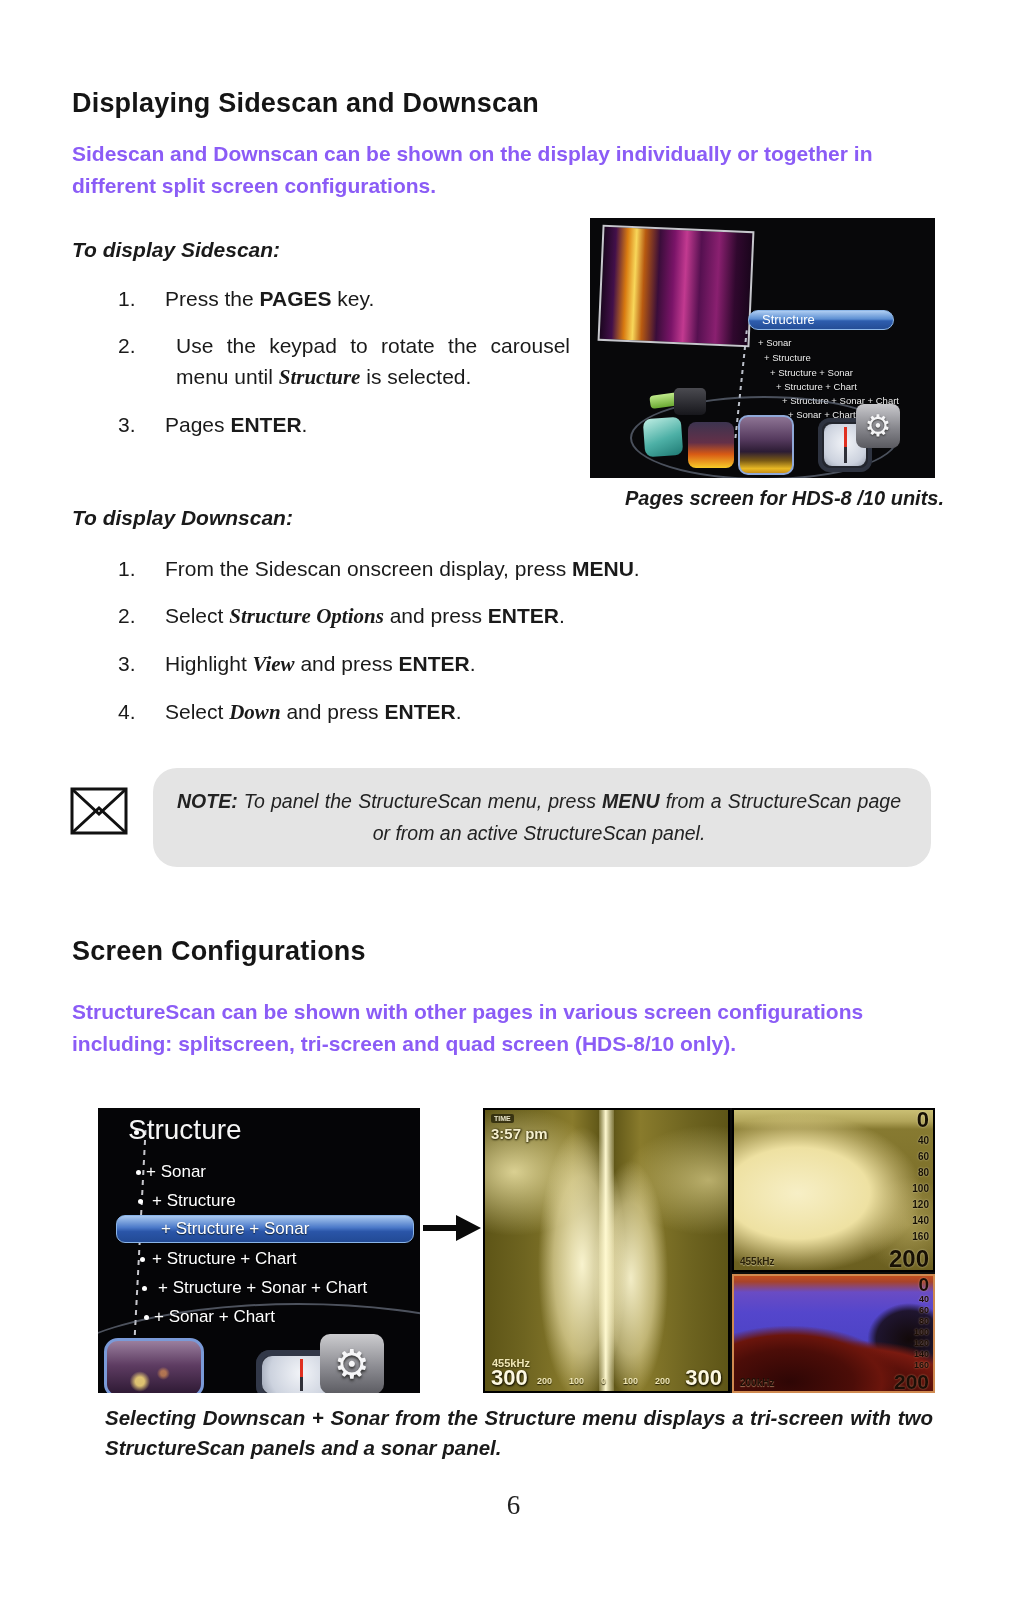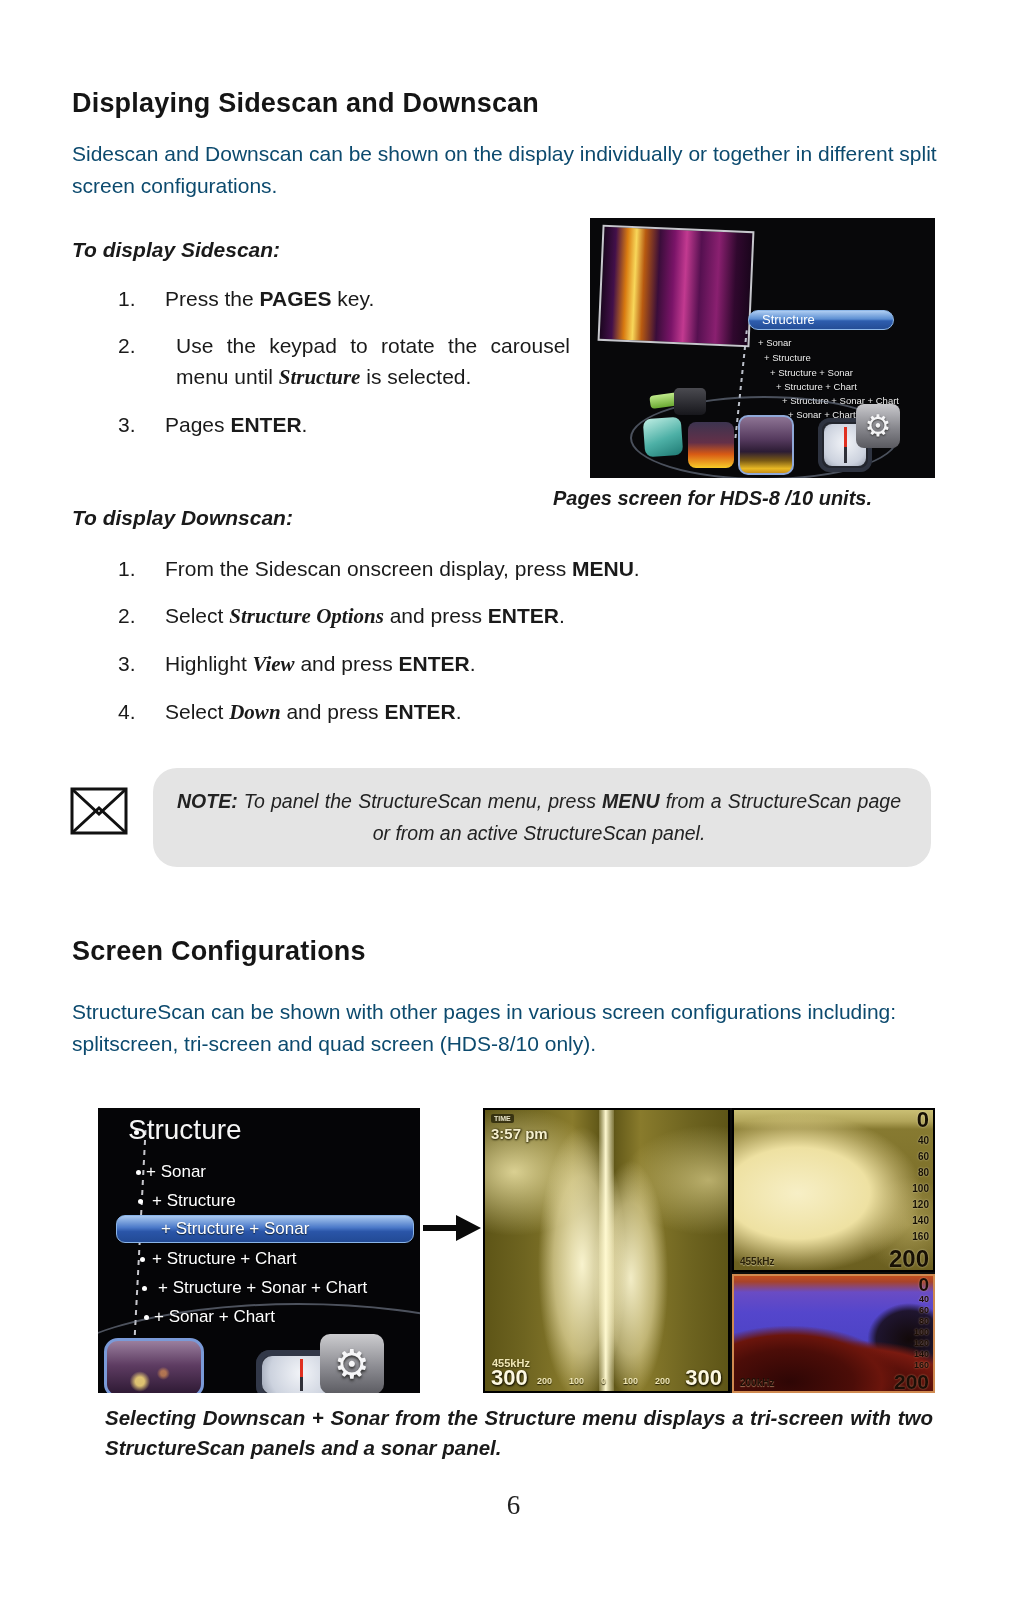--- a/index.html
+++ b/index.html
@@ -2,37 +2,37 @@
 <html><head>
 <meta charset="utf-8">
 <style>
   * { margin:0; padding:0; box-sizing:border-box; }
   html,body { background:#ffffff; }
   .page {
     position:relative; width:1027px; height:1600px; background:#ffffff;
     font-family:"Liberation Sans", "DejaVu Sans", sans-serif; color:#1a1a1a; overflow:hidden;
   }
   .h1 { position:absolute; left:72px; font-size:27px; font-weight:bold; color:#151515; letter-spacing:0.2px; }
-  .body-par { position:absolute; left:72px; font-size:21px; line-height:32px; color:#0c4a6e; }
+  .body-par { position:absolute; left:72px; font-size:21px; line-height:32px; color:#8b5cf6;font-weight:bold; }
   .subhead { position:absolute; left:72px; font-size:21px; font-weight:bold; font-style:italic; color:#1a1a1a; }
   .steps { position:absolute; }
   .step { display:flex; margin-bottom:16px; font-size:21px; line-height:31px; }
   .step-num { width:47px; flex:0 0 47px; }
   .step-text { flex:1; }
   .just { text-align:justify;margin-left:11px; }
   .b { font-weight:bold; font-style:normal; }
   .serif-bi { font-family:"Liberation Serif", serif; font-weight:bold; font-style:italic; }
   
   .note-box { position:absolute; left:153px; top:768px; width:778px; height:99px; background:#e4e4e4; border-radius:24px; }
   .note-text { padding:17px 30px 0 24px; font-size:19.5px; line-height:32px; font-style:italic; color:#222;
                text-align:justify; text-align-last:center; }
   .note-icon { position:absolute; left:70px; top:786px; }
   
   .fig-pages { position:absolute; left:590px; top:218px; width:345px; height:260px; background:#08080a; overflow:hidden; }
-  .caption1 { position:absolute; left:553px; top:487px; width:391px; text-align:left; font-size:20px; font-weight:bold; font-style:italic; }
+  .caption1 { position:absolute; left:553px; top:487px; width:391px; text-align:right; font-size:20px; font-weight:bold; font-style:italic; }
   .caption2 { position:absolute; left:105px; top:1403px; width:828px; font-size:20.5px; font-weight:bold; font-style:italic; line-height:30px; text-align:justify; text-align-last:left; }
   .pagenum { position:absolute; left:0; right:0; top:1490px; text-align:center; font-family:"Liberation Serif", serif; font-size:27px; color:#222; }
 
   
   .ss-thumb { position:absolute; left:10px; top:10px; width:152px; height:116px; transform:rotate(2.5deg);
     border:2px solid #c6c6cc;
     background:linear-gradient(90deg,#1c0620 0%,#43104a 8%,#d87a10 16%,#f8d75a 22%,#b85a10 28%,#3a0d3a 38%,#7a1468 48%,#c23a90 56%,#551050 66%,#8a2070 78%,#30082e 90%,#1a051c 100%); }
   .pill { position:absolute; left:158px; top:92px; width:146px; height:20px; border-radius:10px;
     background:linear-gradient(180deg,#aecdf2 0%,#5b8ed2 45%,#2e5dae 55%,#244d96 100%);
     border:1px solid #8fb8e8; color:#ffffff; font-size:13px; line-height:18px; padding-left:13px; }

